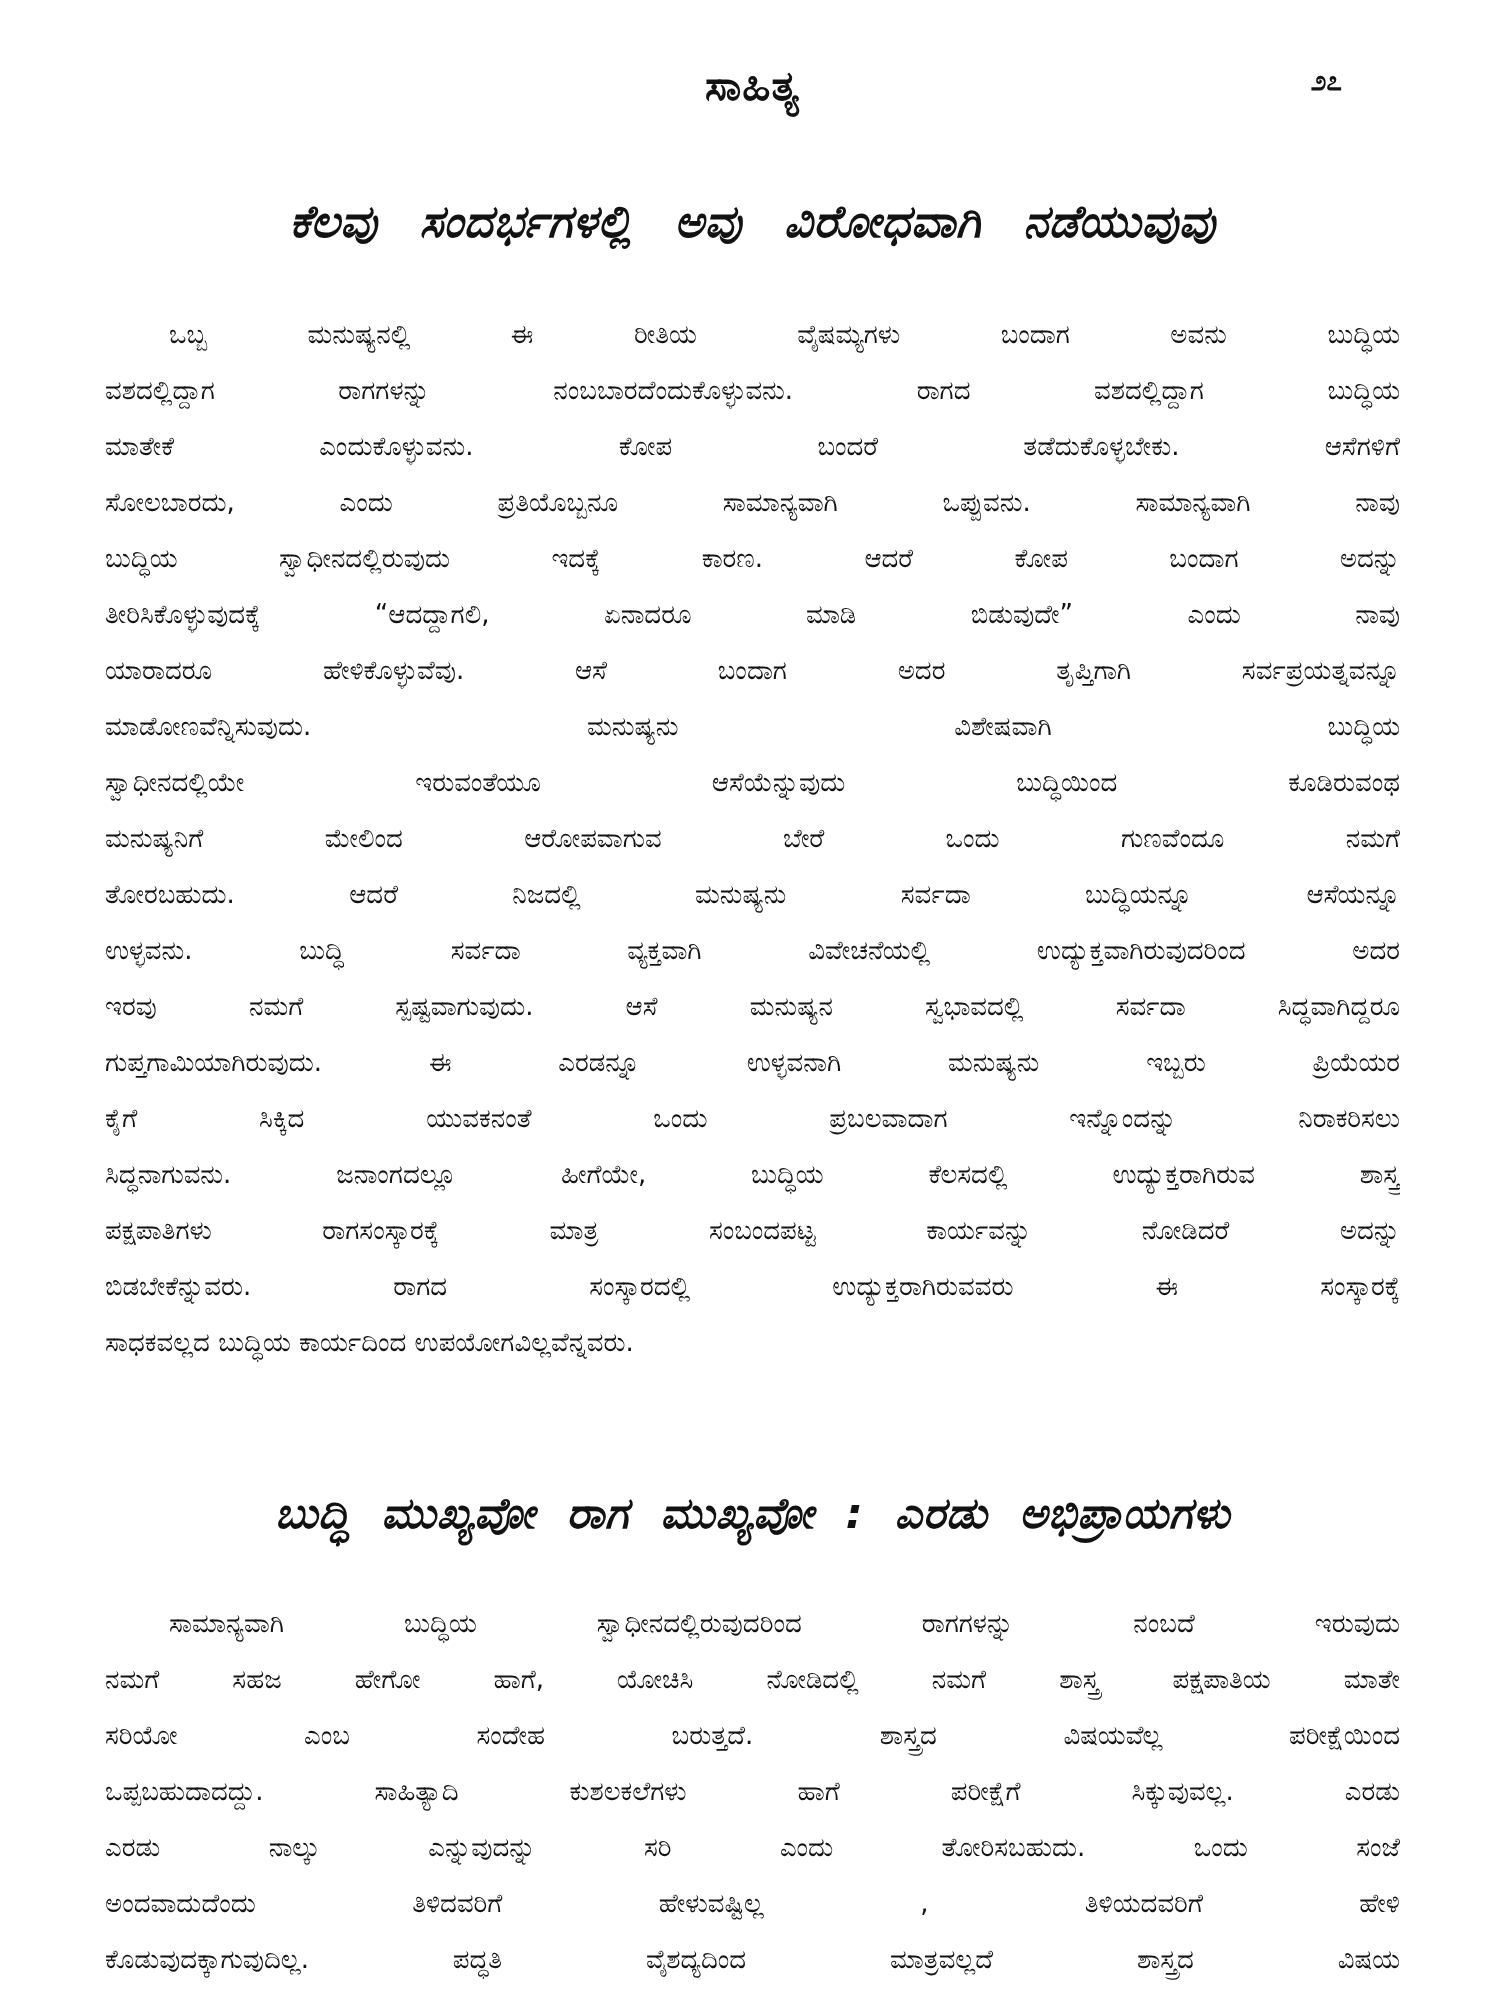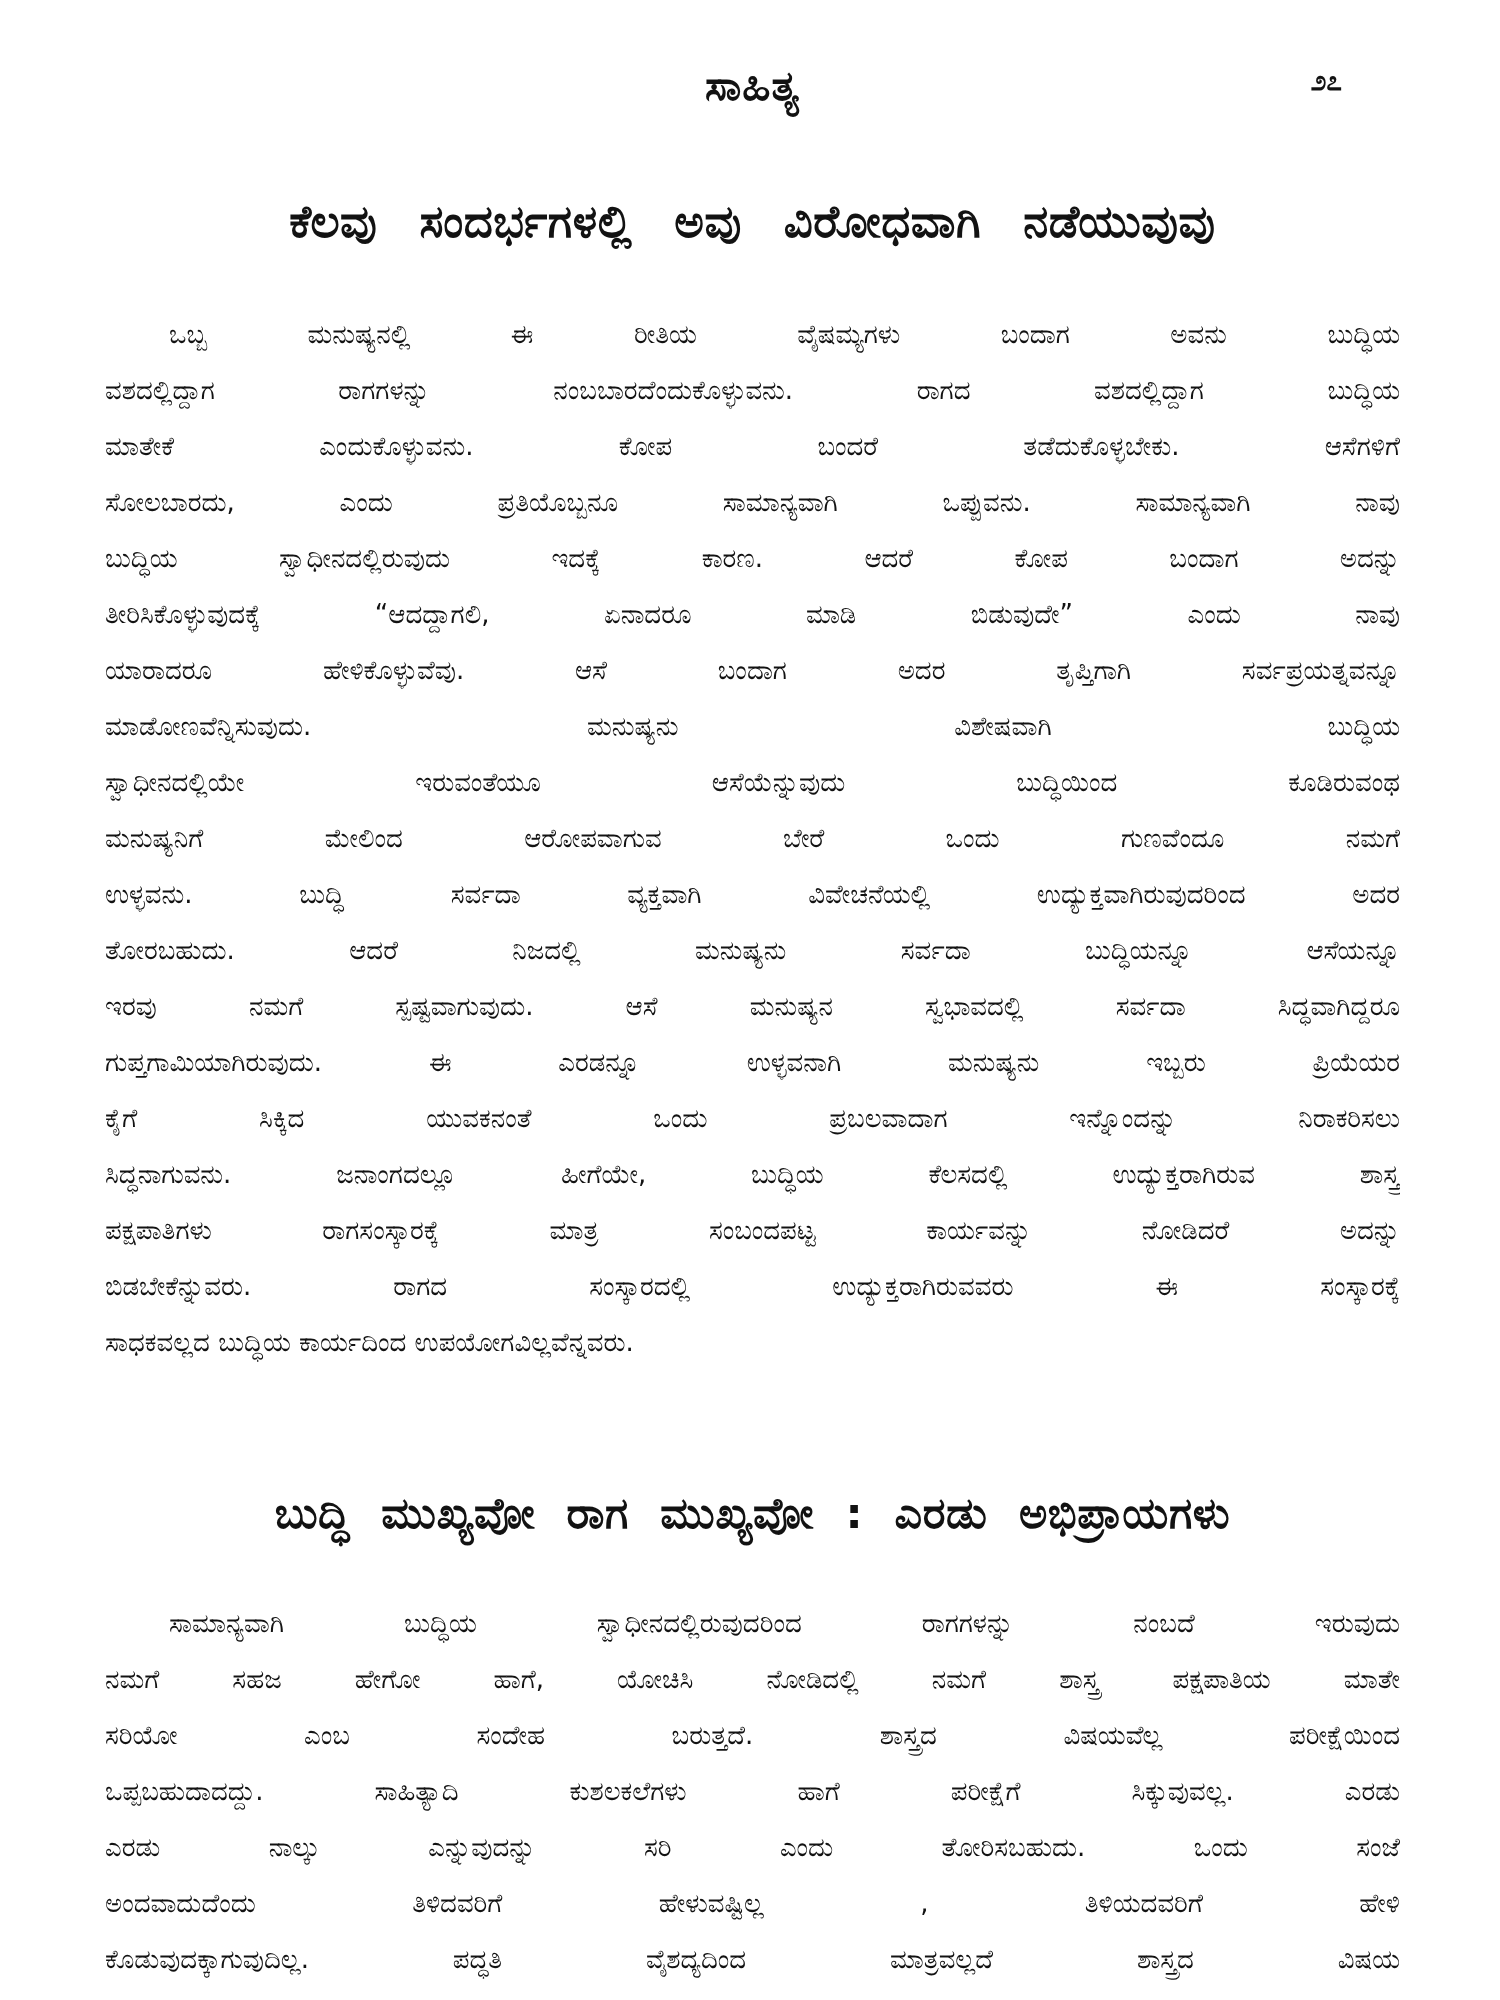--- a/index.html
+++ b/index.html
@@ -41,20 +41,21 @@
   }
   .section-heading {
     margin: 86px 0 0 0;
     padding: 0 60px;
     font-size: 45px;
     line-height: 60px;
     font-weight: 700;
     text-align: center;
     word-spacing: 26px;
     letter-spacing: 0.5px;
+    font-style: italic;
   }
   .section-heading.second {
     margin-top: 111px;
     font-size: 43px;
     word-spacing: 16px;
   }
   .paragraph {
     margin-top: 56px;
   }
   .paragraph.p2 {
@@ -92,22 +93,22 @@
       <div class="body-line first">ಒಬ್ಬ ಮನುಷ್ಯನಲ್ಲಿ ಈ ರೀತಿಯ ವೈಷಮ್ಯಗಳು ಬಂದಾಗ ಅವನು ಬುದ್ಧಿಯ</div>
       <div class="body-line">ವಶದಲ್ಲಿದ್ದಾಗ ರಾಗಗಳನ್ನು ನಂಬಬಾರದೆಂದುಕೊಳ್ಳುವನು. ರಾಗದ ವಶದಲ್ಲಿದ್ದಾಗ ಬುದ್ಧಿಯ</div>
       <div class="body-line">ಮಾತೇಕೆ ಎಂದುಕೊಳ್ಳುವನು. ಕೋಪ ಬಂದರೆ ತಡೆದುಕೊಳ್ಳಬೇಕು. ಆಸೆಗಳಿಗೆ</div>
       <div class="body-line">ಸೋಲಬಾರದು, ಎಂದು ಪ್ರತಿಯೊಬ್ಬನೂ ಸಾಮಾನ್ಯವಾಗಿ ಒಪ್ಪುವನು. ಸಾಮಾನ್ಯವಾಗಿ ನಾವು</div>
       <div class="body-line">ಬುದ್ಧಿಯ ಸ್ವಾಧೀನದಲ್ಲಿರುವುದು ಇದಕ್ಕೆ ಕಾರಣ. ಆದರೆ ಕೋಪ ಬಂದಾಗ ಅದನ್ನು</div>
       <div class="body-line">ತೀರಿಸಿಕೊಳ್ಳುವುದಕ್ಕೆ “ಆದದ್ದಾಗಲಿ, ಏನಾದರೂ ಮಾಡಿ ಬಿಡುವುದೇ” ಎಂದು ನಾವು</div>
       <div class="body-line">ಯಾರಾದರೂ ಹೇಳಿಕೊಳ್ಳುವೆವು. ಆಸೆ ಬಂದಾಗ ಅದರ ತೃಪ್ತಿಗಾಗಿ ಸರ್ವಪ್ರಯತ್ನವನ್ನೂ</div>
       <div class="body-line">ಮಾಡೋಣವೆನ್ನಿಸುವುದು. ಮನುಷ್ಯನು ವಿಶೇಷವಾಗಿ ಬುದ್ಧಿಯ</div>
       <div class="body-line">ಸ್ವಾಧೀನದಲ್ಲಿಯೇ ಇರುವಂತೆಯೂ ಆಸೆಯೆನ್ನುವುದು ಬುದ್ಧಿಯಿಂದ ಕೂಡಿರುವಂಥ</div>
       <div class="body-line">ಮನುಷ್ಯನಿಗೆ ಮೇಲಿಂದ ಆರೋಪವಾಗುವ ಬೇರೆ ಒಂದು ಗುಣವೆಂದೂ ನಮಗೆ</div>
+      <div class="body-line">ತೋರಬಹುದು. ಆದರೆ ನಿಜದಲ್ಲಿ ಮನುಷ್ಯನು ಸರ್ವದಾ ಬುದ್ಧಿಯನ್ನೂ ಆಸೆಯನ್ನೂ</div>
       <div class="body-line">ಉಳ್ಳವನು. ಬುದ್ಧಿ ಸರ್ವದಾ ವ್ಯಕ್ತವಾಗಿ ವಿವೇಚನೆಯಲ್ಲಿ ಉದ್ಯುಕ್ತವಾಗಿರುವುದರಿಂದ ಅದರ</div>
-      <div class="body-line">ತೋರಬಹುದು. ಆದರೆ ನಿಜದಲ್ಲಿ ಮನುಷ್ಯನು ಸರ್ವದಾ ಬುದ್ಧಿಯನ್ನೂ ಆಸೆಯನ್ನೂ</div>
       <div class="body-line">ಇರವು ನಮಗೆ ಸ್ಪಷ್ಟವಾಗುವುದು. ಆಸೆ ಮನುಷ್ಯನ ಸ್ವಭಾವದಲ್ಲಿ ಸರ್ವದಾ ಸಿದ್ಧವಾಗಿದ್ದರೂ</div>
       <div class="body-line">ಗುಪ್ತಗಾಮಿಯಾಗಿರುವುದು. ಈ ಎರಡನ್ನೂ ಉಳ್ಳವನಾಗಿ ಮನುಷ್ಯನು ಇಬ್ಬರು ಪ್ರಿಯೆಯರ</div>
       <div class="body-line">ಕೈಗೆ ಸಿಕ್ಕಿದ ಯುವಕನಂತೆ ಒಂದು ಪ್ರಬಲವಾದಾಗ ಇನ್ನೊಂದನ್ನು ನಿರಾಕರಿಸಲು</div>
       <div class="body-line">ಸಿದ್ಧನಾಗುವನು. ಜನಾಂಗದಲ್ಲೂ ಹೀಗೆಯೇ, ಬುದ್ಧಿಯ ಕೆಲಸದಲ್ಲಿ ಉದ್ಯುಕ್ತರಾಗಿರುವ ಶಾಸ್ತ್ರ</div>
       <div class="body-line">ಪಕ್ಷಪಾತಿಗಳು ರಾಗಸಂಸ್ಕಾರಕ್ಕೆ ಮಾತ್ರ ಸಂಬಂದಪಟ್ಟ ಕಾರ್ಯವನ್ನು ನೋಡಿದರೆ ಅದನ್ನು</div>
       <div class="body-line">ಬಿಡಬೇಕೆನ್ನುವರು. ರಾಗದ ಸಂಸ್ಕಾರದಲ್ಲಿ ಉದ್ಯುಕ್ತರಾಗಿರುವವರು ಈ ಸಂಸ್ಕಾರಕ್ಕೆ</div>
       <div class="body-line no-just">ಸಾಧಕವಲ್ಲದ ಬುದ್ಧಿಯ ಕಾರ್ಯದಿಂದ ಉಪಯೋಗವಿಲ್ಲವೆನ್ನವರು.</div>
     </div>
 
   <div class="section-heading second">ಬುದ್ಧಿ ಮುಖ್ಯವೋ ರಾಗ ಮುಖ್ಯವೋ : ಎರಡು ಅಭಿಪ್ರಾಯಗಳು</div>

